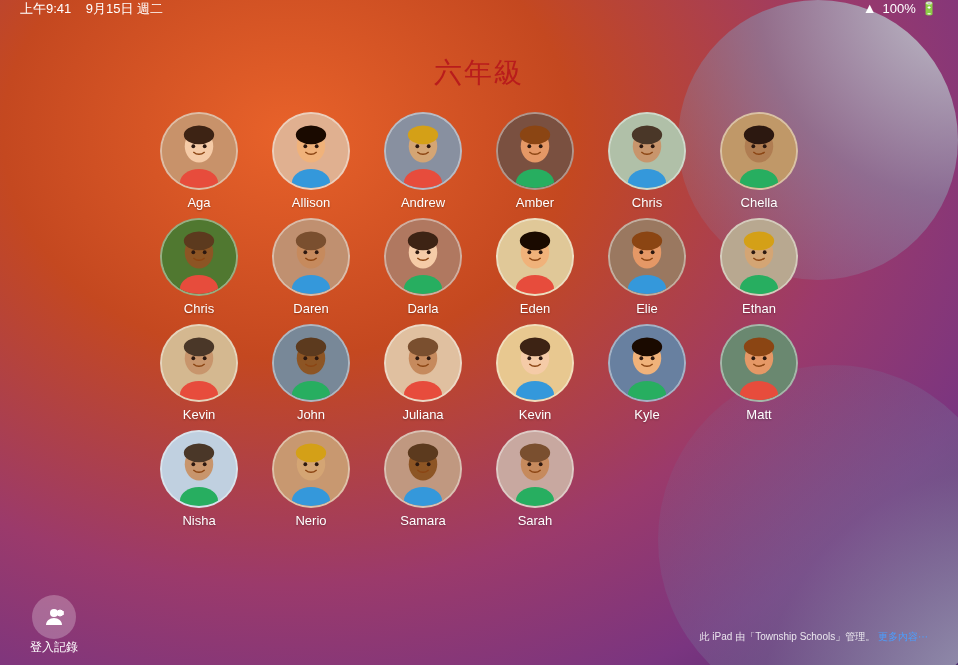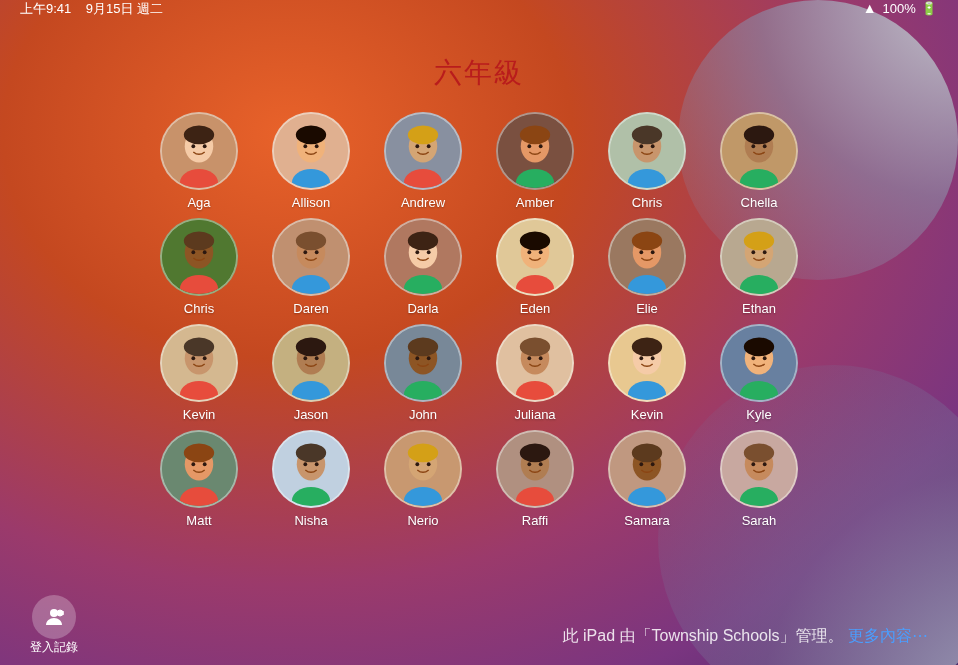--- a/index.html
+++ b/index.html
@@ -157,21 +157,21 @@
       font-size: 20px;
     }
 
     .bottom-action-label {
       font-size: 12px;
       color: white;
     }
 
     .bottom-center-text {
       text-align: center;
-      font-size: 16px;
+      font-size: 10px;
       color: rgba(255,255,255,0.85);
       margin-top: 23px;
     }
 
     .bottom-center-text a {
       color: #4a9eff;
       text-decoration: none;
     }
   </style>
 </head>
@@ -375,34 +375,20 @@
             <ellipse cx="39" cy="34" rx="15" ry="17" fill="#c8956c"></ellipse>
             <ellipse cx="39" cy="22" rx="16" ry="10" fill="#4a3728"></ellipse>
             <circle cx="33" cy="34" r="2" fill="#2c1810"></circle>
             <circle cx="45" cy="34" r="2" fill="#2c1810"></circle>
             <path d="M33 40 Q39 45 45 40" stroke="#8b4513" stroke-width="1.5" fill="none"></path>
           </svg>
         </div>
         <span class="user-name">Kevin</span>
       </div>
       <div class="user-item">
-        <div class="avatar" style="background: rgb(196, 176, 128); border: 2px solid rgba(255, 255, 255, 0.4);">
-          <svg width="78" height="78" viewBox="0 0 78 78">
-            <circle cx="39" cy="39" r="39" fill="#c4b080"></circle>
-            <ellipse cx="39" cy="72" rx="20" ry="14" fill="#3498db"></ellipse>
-            <ellipse cx="39" cy="34" rx="15" ry="17" fill="#b07d52"></ellipse>
-            <ellipse cx="39" cy="22" rx="16" ry="10" fill="#2c1810"></ellipse>
-            <circle cx="33" cy="34" r="2" fill="#2c1810"></circle>
-            <circle cx="45" cy="34" r="2" fill="#2c1810"></circle>
-            <path d="M33 40 Q39 45 45 40" stroke="#8b4513" stroke-width="1.5" fill="none"></path>
-          </svg>
-        </div>
-        <span class="user-name">Jason</span>
-      </div>
-      <div class="user-item">
         <div class="avatar" style="background: rgb(120, 136, 152); border: 2px solid rgba(255, 255, 255, 0.4);">
           <svg width="78" height="78" viewBox="0 0 78 78">
             <circle cx="39" cy="39" r="39" fill="#788898"></circle>
             <ellipse cx="39" cy="72" rx="20" ry="14" fill="#27ae60"></ellipse>
             <ellipse cx="39" cy="34" rx="15" ry="17" fill="#8d5524"></ellipse>
             <ellipse cx="39" cy="22" rx="16" ry="10" fill="#5c3a1e"></ellipse>
             <circle cx="33" cy="34" r="2" fill="#2c1810"></circle>
             <circle cx="45" cy="34" r="2" fill="#2c1810"></circle>
             <path d="M33 40 Q39 45 45 40" stroke="#8b4513" stroke-width="1.5" fill="none"></path>
           </svg>
@@ -485,34 +471,20 @@
             <circle cx="39" cy="39" r="39" fill="#c89870"></circle>
             <ellipse cx="39" cy="72" rx="20" ry="14" fill="#3498db"></ellipse>
             <ellipse cx="39" cy="34" rx="15" ry="17" fill="#d4a574"></ellipse>
             <ellipse cx="39" cy="22" rx="16" ry="10" fill="#d4a017"></ellipse>
             <circle cx="33" cy="34" r="2" fill="#2c1810"></circle>
             <circle cx="45" cy="34" r="2" fill="#2c1810"></circle>
             <path d="M33 40 Q39 45 45 40" stroke="#8b4513" stroke-width="1.5" fill="none"></path>
           </svg>
         </div>
         <span class="user-name">Nerio</span>
-      </div>
-      <div class="user-item">
-        <div class="avatar" style="background: rgb(176, 144, 128); border: 2px solid rgba(255, 255, 255, 0.4);">
-          <svg width="78" height="78" viewBox="0 0 78 78">
-            <circle cx="39" cy="39" r="39" fill="#b09080"></circle>
-            <ellipse cx="39" cy="72" rx="20" ry="14" fill="#e74c3c"></ellipse>
-            <ellipse cx="39" cy="34" rx="15" ry="17" fill="#b07d52"></ellipse>
-            <ellipse cx="39" cy="22" rx="16" ry="10" fill="#2c1810"></ellipse>
-            <circle cx="33" cy="34" r="2" fill="#2c1810"></circle>
-            <circle cx="45" cy="34" r="2" fill="#2c1810"></circle>
-            <path d="M33 40 Q39 45 45 40" stroke="#8b4513" stroke-width="1.5" fill="none"></path>
-          </svg>
-        </div>
-        <span class="user-name">Raffi</span>
       </div>
       <div class="user-item">
         <div class="avatar" style="background: rgb(192, 152, 128); border: 2px solid rgba(255, 255, 255, 0.4);">
           <svg width="78" height="78" viewBox="0 0 78 78">
             <circle cx="39" cy="39" r="39" fill="#c09880"></circle>
             <ellipse cx="39" cy="72" rx="20" ry="14" fill="#3498db"></ellipse>
             <ellipse cx="39" cy="34" rx="15" ry="17" fill="#8d5524"></ellipse>
             <ellipse cx="39" cy="22" rx="16" ry="10" fill="#5c3a1e"></ellipse>
             <circle cx="33" cy="34" r="2" fill="#2c1810"></circle>
             <circle cx="45" cy="34" r="2" fill="#2c1810"></circle>

